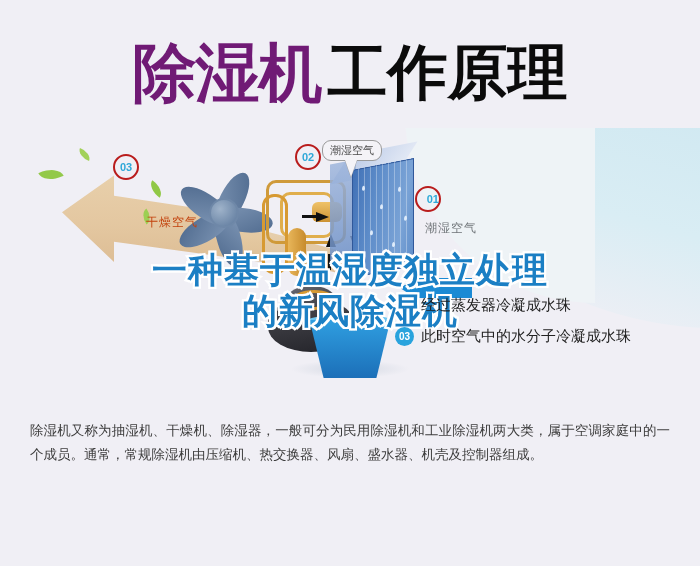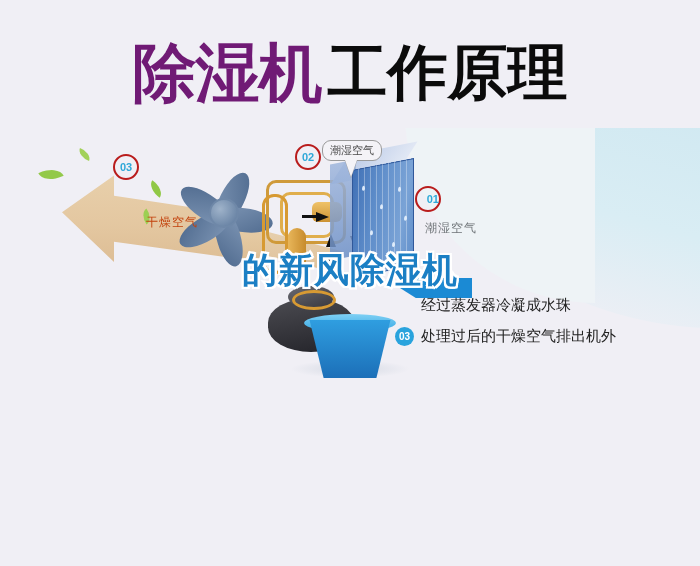--- a/index.html
+++ b/index.html
@@ -300,30 +300,32 @@
     <div class="badge b03">03</div>
     <div class="badge b02">02</div>
     <div class="badge b01">01</div>
 
     <div class="ill-label dry">干燥空气</div>
     <div class="ill-label wet">潮湿空气</div>
     <div class="callout">潮湿空气</div>
   </div>
 
   <div class="overlay">
+    <div class="overlay-line">一种基于温湿度独立处理</div>
     <div class="overlay-line">的新风除湿机</div>
   </div>
 
   <div class="steps">
     <div class="step hidden-num">
       <span class="step-num">02</span>
       <span class="step-txt">经过蒸发器冷凝成水珠</span>
     </div>
     <div class="step">
       <span class="step-num">03</span>
-      <span class="step-txt">处理过后的干燥空气排出机外</span>
+      <span class="step-txt">此时空气中的水分子冷凝成水珠</span>
     </div>
   </div>
 
   <div class="copy">
+    <p class="para">除湿机又称为抽湿机、干燥机、除湿器，一般可分为民用除湿机和工业除湿机两大类，属于空调家庭中的一个成员。通常，常规除湿机由压缩机、热交换器、风扇、盛水器、机壳及控制器组成。</p>
   </div>
 
 </div>
 
 </body></html>

